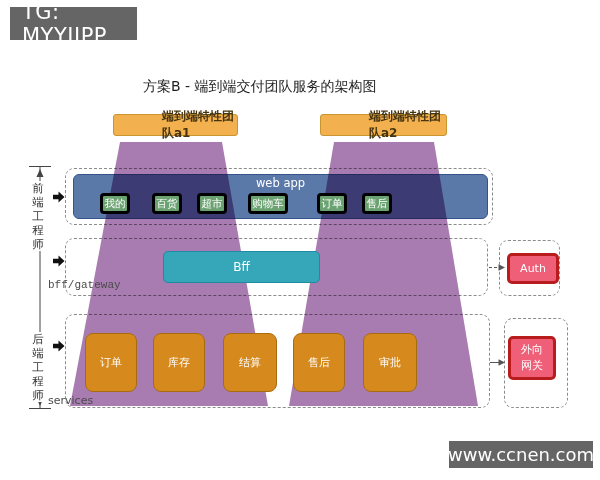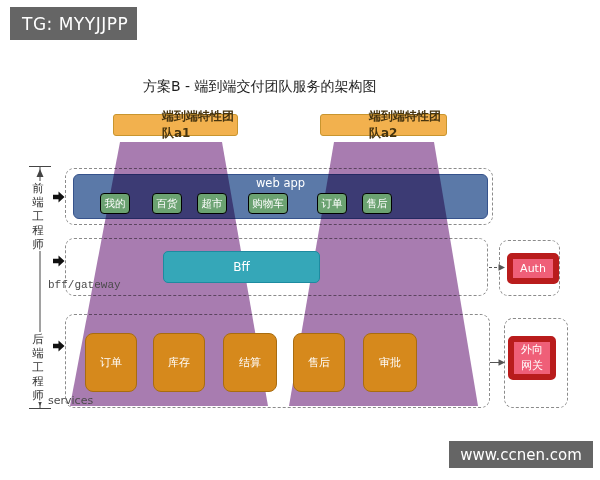--- a/index.html
+++ b/index.html
@@ -1,22 +1,22 @@
 <!DOCTYPE html>
 <html><head>
 <meta charset="utf-8">
 <style>
   * { margin:0; padding:0; box-sizing:border-box; }
   body { background:#fff; font-family:"DejaVu Sans","Liberation Sans",sans-serif; }
   .canvas { position:relative; width:600px; height:480px; background:#ffffff; overflow:hidden; }
 
   
   .badge { position:absolute; background:#656565; color:#fff; display:flex; align-items:center; z-index:8; }
-  #wm-top { left:10px; top:7px; width:127px; height:33px; font-size:17px; padding-left:12px; letter-spacing:0.5px; }
-  #wm-bottom { left:449px; top:441px; width:144px; height:27px; font-size:15px; justify-content:center; }
+  #wm-top { left:10px; top:7px; width:127px; height:33px; font-size:21px; padding-left:12px; letter-spacing:0.5px; }
+  #wm-bottom { left:449px; top:441px; width:144px; height:27px; font-size:18px; justify-content:center; }
 
   
   .title { position:absolute; left:143px; top:78px; font-size:14px; color:#1e1e1e; z-index:6; }
 
   
   .dashed { position:absolute; border:1px dashed #8b8b8b; border-radius:9px; z-index:1; }
   #sec-webapp   { left:65px;  top:168px; width:428px; height:57px; }
   #sec-bff      { left:65px;  top:238px; width:423px; height:58px; }
   #sec-services { left:65px;  top:314px; width:425px; height:94px; }
   #sec-auth     { left:499px; top:240px; width:61px;  height:56px; }
@@ -26,35 +26,35 @@
   .webapp-box { position:absolute; left:73px; top:174px; width:415px; height:45px;
                 background:#5b79a8; border:1px solid #36538c; border-radius:6px; z-index:1; }
   .webapp-label { position:absolute; left:73px; top:176px; width:415px; text-align:center;
                   color:#fff; font-size:11.5px; z-index:1; }
 
   
   #overlay-svg { position:absolute; left:0; top:0; width:600px; height:480px;
                  mix-blend-mode:multiply; z-index:2; pointer-events:none; }
 
   
-  .mod { position:absolute; top:193px; height:21px; background:#6ba271; border:1px solid #000000;
+  .mod { position:absolute; top:193px; height:21px; background:#6ba271; border:3px solid #000000;
          border-radius:4px; color:#fff; font-size:10.5px; display:flex; align-items:center;
          justify-content:center; z-index:3; }
   .svc { position:absolute; top:333px; height:59px; background:#d6891c; border:1px solid #a86c10;
          border-radius:8px; color:#fff; font-size:11px; display:flex; align-items:center;
          justify-content:center; z-index:3; }
   .team-label { position:absolute; top:114px; height:22px; background:#f2b14e; border:1px solid #c8952f;
                 border-radius:3px; color:#46340f; font-size:12px; font-weight:600; display:flex;
                 align-items:center; justify-content:center; z-index:3;padding-left:48px; }
   #team-a1 { left:113px; width:125px; }
   #team-a2 { left:320px; width:127px; }
   .bff-box { position:absolute; left:163px; top:251px; width:157px; height:32px; background:#35a7b8;
              border:1px solid #1d8ba0; border-radius:5px; color:#fff; font-size:12px; display:flex;
              align-items:center; justify-content:center; z-index:3; }
-  .pink { position:absolute; background:#ef5f78; border:6px solid #b91c1c; border-radius:5px;
+  .pink { position:absolute; background:#ef5f78; border:3px solid #b91c1c; border-radius:5px;
           color:#fff; display:flex; align-items:center; justify-content:center; text-align:center;
           z-index:3; }
   #auth-box { left:507px; top:253px; width:52px; height:31px; font-size:11px; }
   #gw-box   { left:508px; top:336px; width:48px; height:44px; font-size:11px; line-height:1.5; }
   #gw-box span { display:inline-block; width:26px; word-break:break-all; }
 
   
   .vtext { position:absolute; width:14px; font-size:11.5px; line-height:14px; color:#333;
            text-align:center; word-break:break-all; background:#fff; z-index:5; }
   #role-frontend { left:31px; top:181px; }

